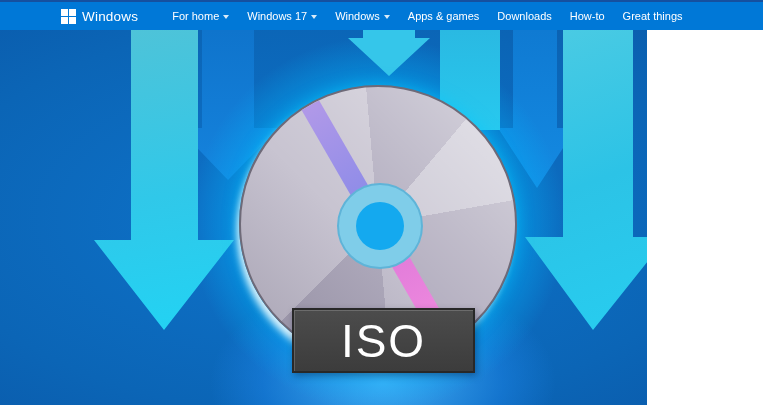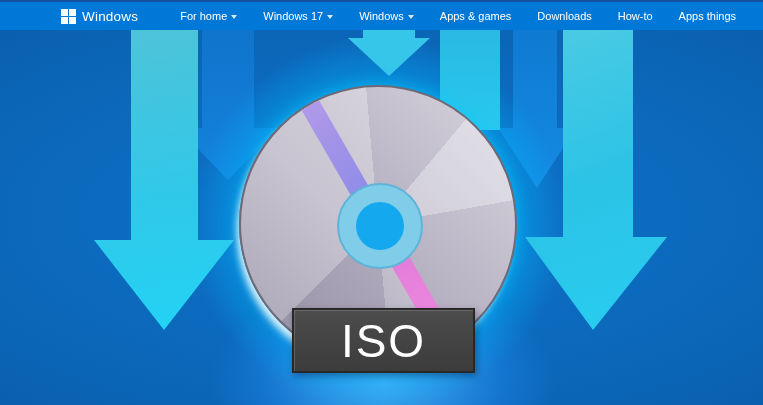--- a/index.html
+++ b/index.html
@@ -18,31 +18,31 @@
   }
   .brand{display:flex;align-items:center;gap:6px;margin-right:16px;cursor:pointer;margin-left:28px;}
   .win-logo{
     width:15px;height:15px;flex:0 0 15px;
     display:grid;grid-template-columns:1fr 1fr;grid-template-rows:1fr 1fr;gap:1px;
   }
   .win-logo span{background:#ffffff;display:block;}
   .brand-label{color:#ffffff;font-size:13.5px;letter-spacing:.2px;}
   .nav-item{
     display:flex;align-items:center;gap:4px;
-    color:#ffffff;font-size:11px;margin-left:26px;cursor:pointer;white-space:nowrap;
+    color:#ffffff;font-size:11px;margin-left:18px;cursor:pointer;white-space:nowrap;
   }
   .chev{
     width:0;height:0;margin-top:2px;
     border-left:3px solid transparent;border-right:3px solid transparent;
     border-top:4px solid rgba(255,255,255,.85);
   }
 
   
   .hero{
-    position:relative;width:763px;height:375px;overflow:hidden;
+    position:relative;width:647px;height:375px;overflow:hidden;
     background:radial-gradient(ellipse 120% 105% at 50% 50%,
        #0e74cc 0%, #0b65b6 50%, #0a58a8 78%, #09509c 100%);
   }
   .arrow{position:absolute;top:0;}
   
   .arrow-blue-left{
     left:178px;width:100px;height:150px;
     background:linear-gradient(180deg,#0f74cc,#1583dd);
     clip-path:polygon(24px 0,76px 0,76px 98px,100px 98px,50px 150px,0 98px,24px 98px);
   }
@@ -153,21 +153,21 @@
     <div class="nav-item">
       <span>Apps &amp; games</span>
     </div>
     <div class="nav-item">
       <span>Downloads</span>
     </div>
     <div class="nav-item">
       <span>How-to</span>
     </div>
     <div class="nav-item">
-      <span>Apps things</span>
+      <span>Great things</span>
     </div>
   </div>
 
   <div class="hero">
 
     <div class="arrow arrow-blue-left"></div>
     <div class="arrow arrow-blue-right"></div>
 
     <div class="glow"></div>
 

